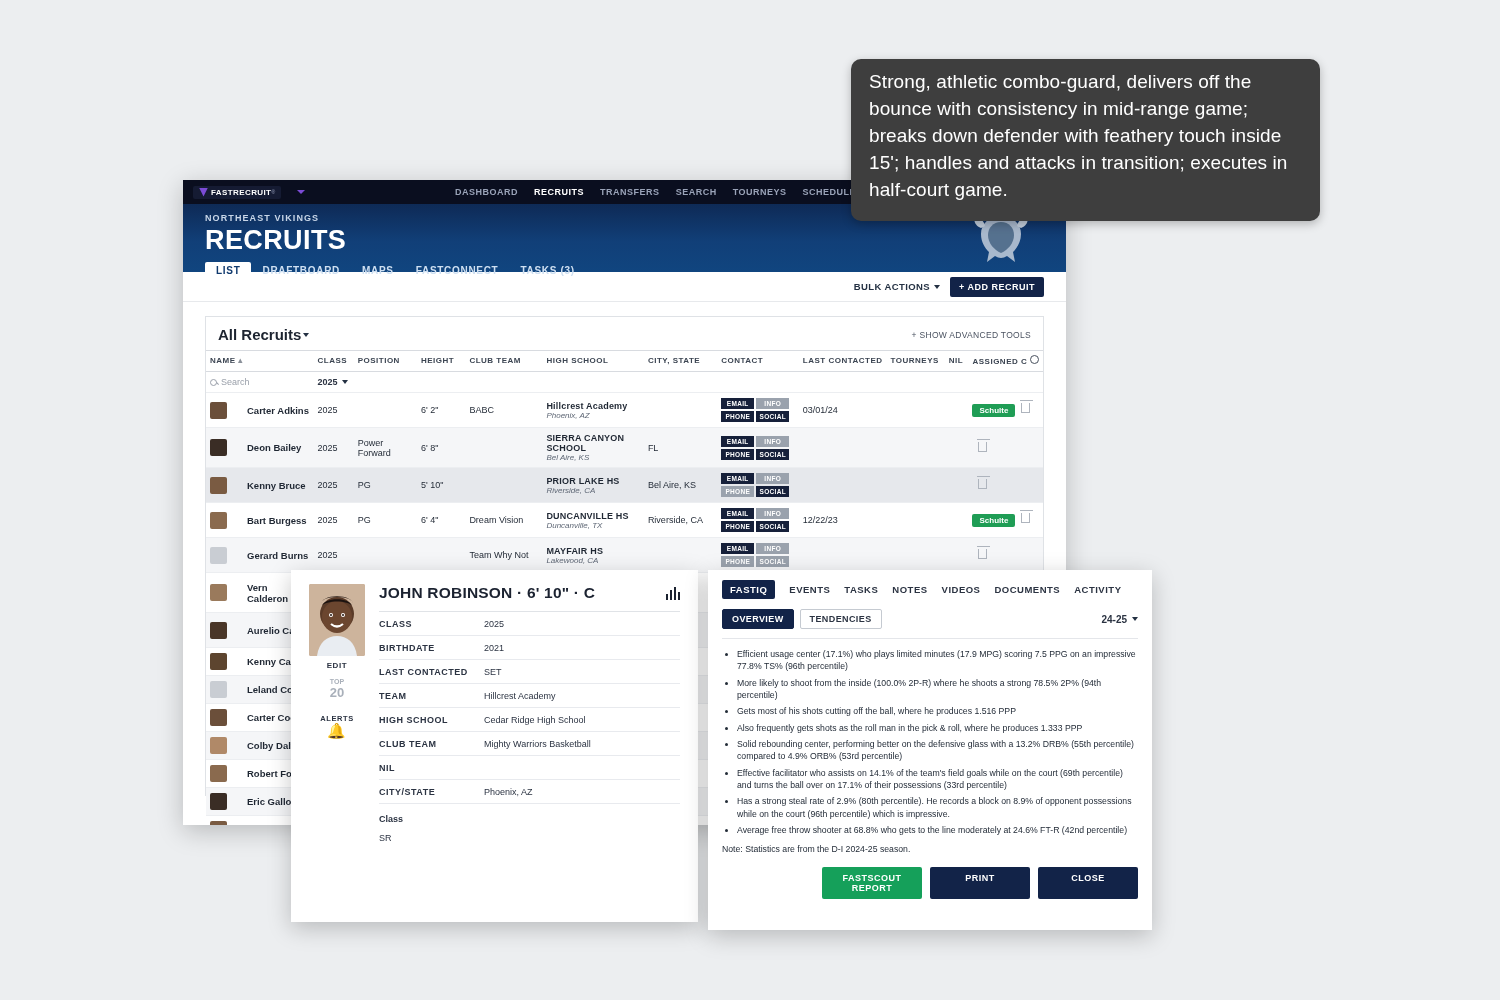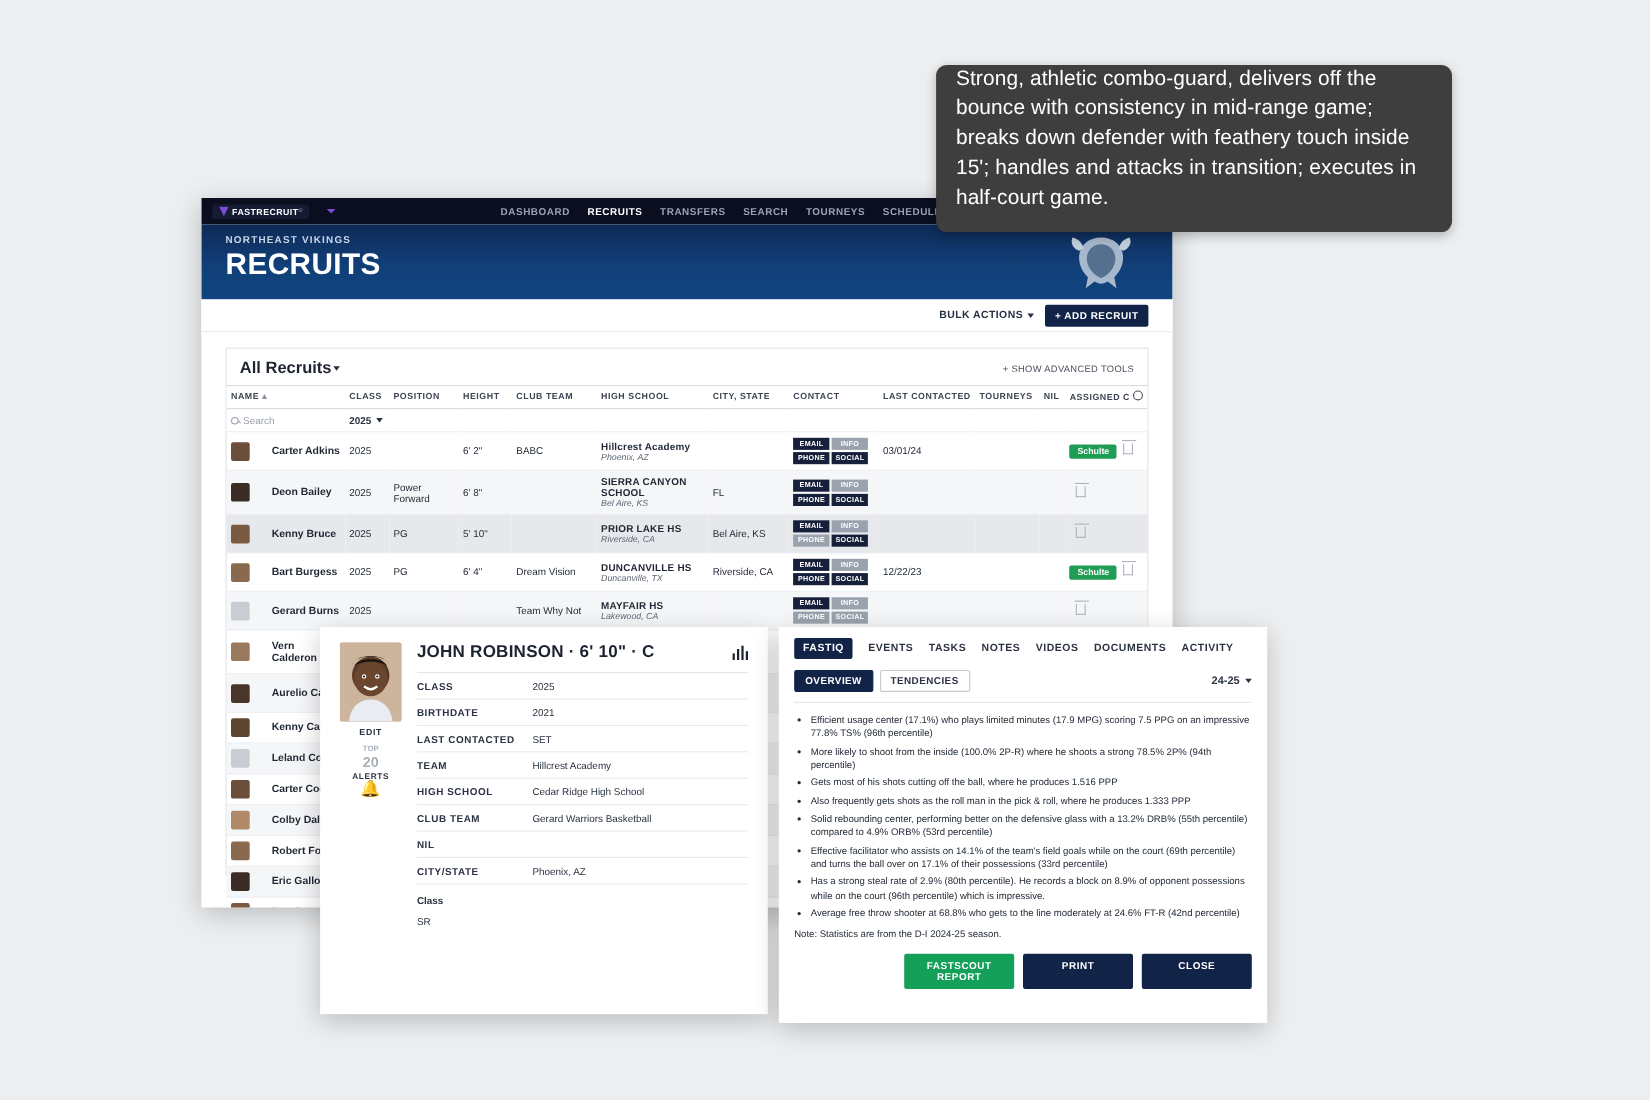--- a/index.html
+++ b/index.html
@@ -13,21 +13,21 @@
   #root { position: relative; width: 1500px; height: 1000px; }
 
   
   .callout {
     position: absolute;
     left: 851px; top: 59px;
     width: 469px;
     background: #3e3e3e;
     color: #ffffff;
     border-radius: 10px;
-    padding: 0 20px 17px 18px;
+    padding: 10px 20px 17px 18px;
     font-size: 19px;
     line-height: 1.42;
     letter-spacing: .1px;
     box-shadow: 0 3px 10px rgba(0,0,0,.25);
     z-index: 40;
   }
 
   
   .app-window {
     position: absolute;
@@ -227,21 +227,21 @@
     width: 56px; height: 72px; background: #c9a88e; border-radius: 2px;
     position: relative; overflow: hidden;
   }
   .pp-side { width: 56px; text-align: center; }
   .pp-edit { font-size: 8px; font-weight: bold; color: #2b3342; letter-spacing: .6px; margin-top: 5px; }
   .pp-top20 {
     margin: 8px auto 0 auto; width: 30px; text-align: center;
     color: #a9b0ba; font-size: 7px; font-weight: bold; line-height: 1.1;
   }
   .pp-top20 .num { font-size: 13px; }
-  .pp-alerts { font-size: 7.5px; font-weight: bold; color: #2b3342; letter-spacing: .6px; margin-top: 1px; }
+  .pp-alerts { font-size: 7.5px; font-weight: bold; color: #2b3342; letter-spacing: .6px; margin-top: 14px; }
   .bell { font-size: 15px; color: #2b3342; line-height: 1; }
   .pp-main { flex: 1; }
   .pp-title {
     font-size: 15.5px; font-weight: bold; color: #1b2230; letter-spacing: .2px;
     display: flex; align-items: center; justify-content: space-between;
     border-bottom: 1px solid #e0e3e7; padding-bottom: 9px;
   }
   .bars { display: flex; align-items: flex-end; gap: 1.5px; height: 13px; }
   .bars i { width: 2.5px; background: #1b2230; display: block; }
   .pp-row {
@@ -316,20 +316,27 @@
         <a href="#">SEARCH</a>
         <a href="#">TOURNEYS</a>
         <a href="#">SCHEDULE</a>
         <a href="#">REPORTS</a>
       </div>
     </div>
 
     <div class="bluehead">
       <div class="team-name">NORTHEAST VIKINGS</div>
       <div class="page-title">RECRUITS</div>
+      <div class="subtabs">
+        <a href="#" class="subtab active">LIST</a>
+        <a href="#" class="subtab">DRAFTBOARD</a>
+        <a href="#" class="subtab">MAPS</a>
+        <a href="#" class="subtab">FASTCONNECT</a>
+        <a href="#" class="subtab">TASKS (3)</a>
+      </div>
       <svg class="viking" viewBox="0 0 60 55">
         <path d="M30 4 C18 4 10 12 10 22 C10 30 14 36 18 40 L16 50 L24 44 C26 45 28 46 30 46 C32 46 34 45 36 44 L44 50 L42 40 C46 36 50 30 50 22 C50 12 42 4 30 4 Z" fill="#b9c6d6"></path>
         <path d="M30 10 C22 10 17 16 17 23 C17 31 23 38 30 41 C37 38 43 31 43 23 C43 16 38 10 30 10 Z" fill="#5d7792"></path>
         <path d="M10 16 C4 14 2 8 4 4 C9 5 13 9 14 14 Z" fill="#d5dee8"></path>
         <path d="M50 16 C56 14 58 8 56 4 C51 5 47 9 46 14 Z" fill="#d5dee8"></path>
       </svg>
     </div>
 
     <div class="actions-row">
       <div class="bulk-actions">
@@ -759,21 +766,21 @@
         <div class="pp-row">
           <span class="pp-label">TEAM</span>
           <span class="pp-val">Hillcrest Academy</span>
         </div>
         <div class="pp-row">
           <span class="pp-label">HIGH SCHOOL</span>
           <span class="pp-val">Cedar Ridge High School</span>
         </div>
         <div class="pp-row">
           <span class="pp-label">CLUB TEAM</span>
-          <span class="pp-val">Gerard Warriors Basketball</span>
+          <span class="pp-val">Mighty Warriors Basketball</span>
         </div>
         <div class="pp-row">
           <span class="pp-label">NIL</span>
           <span class="pp-val"></span>
         </div>
         <div class="pp-row">
           <span class="pp-label">CITY/STATE</span>
           <span class="pp-val">Phoenix, AZ</span>
         </div>
         <div class="pp-class-block">

